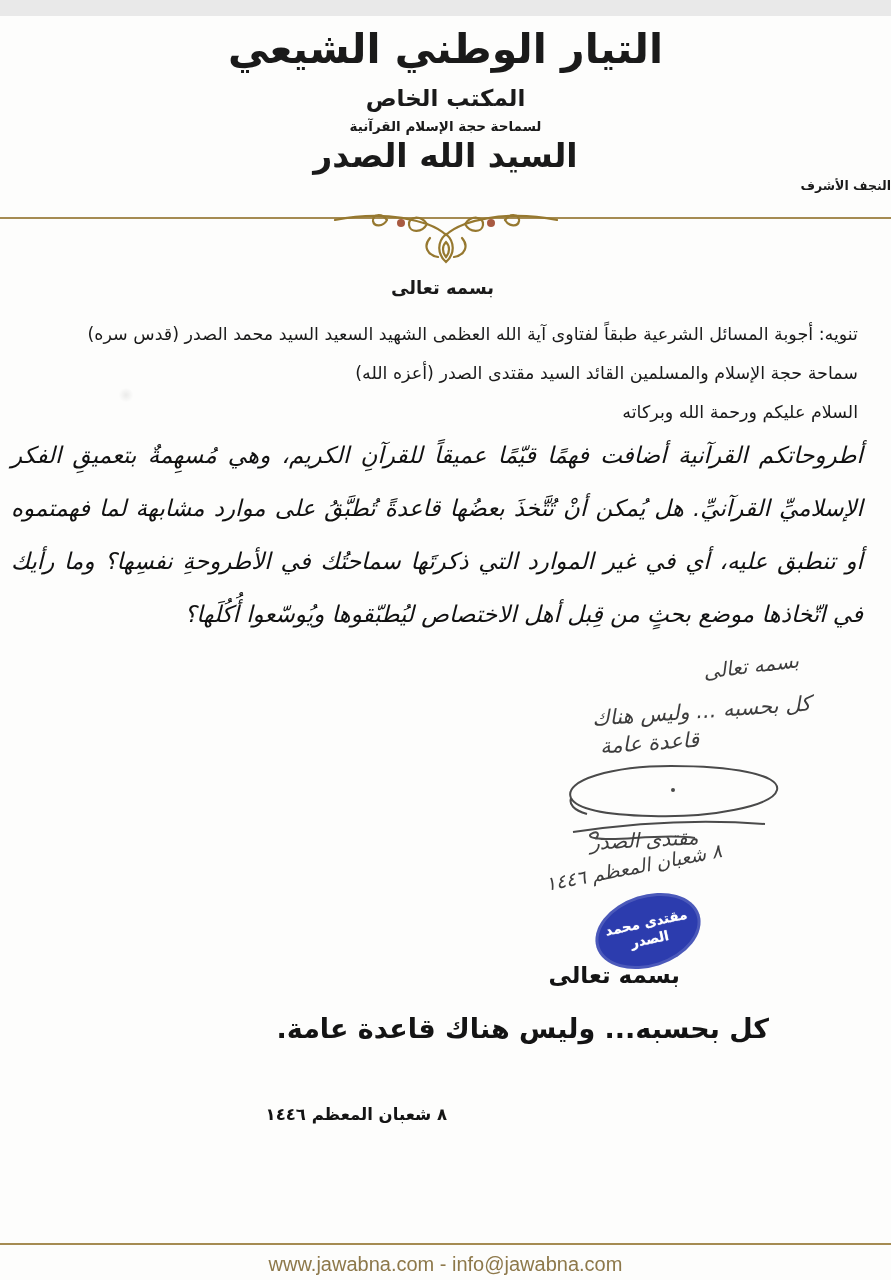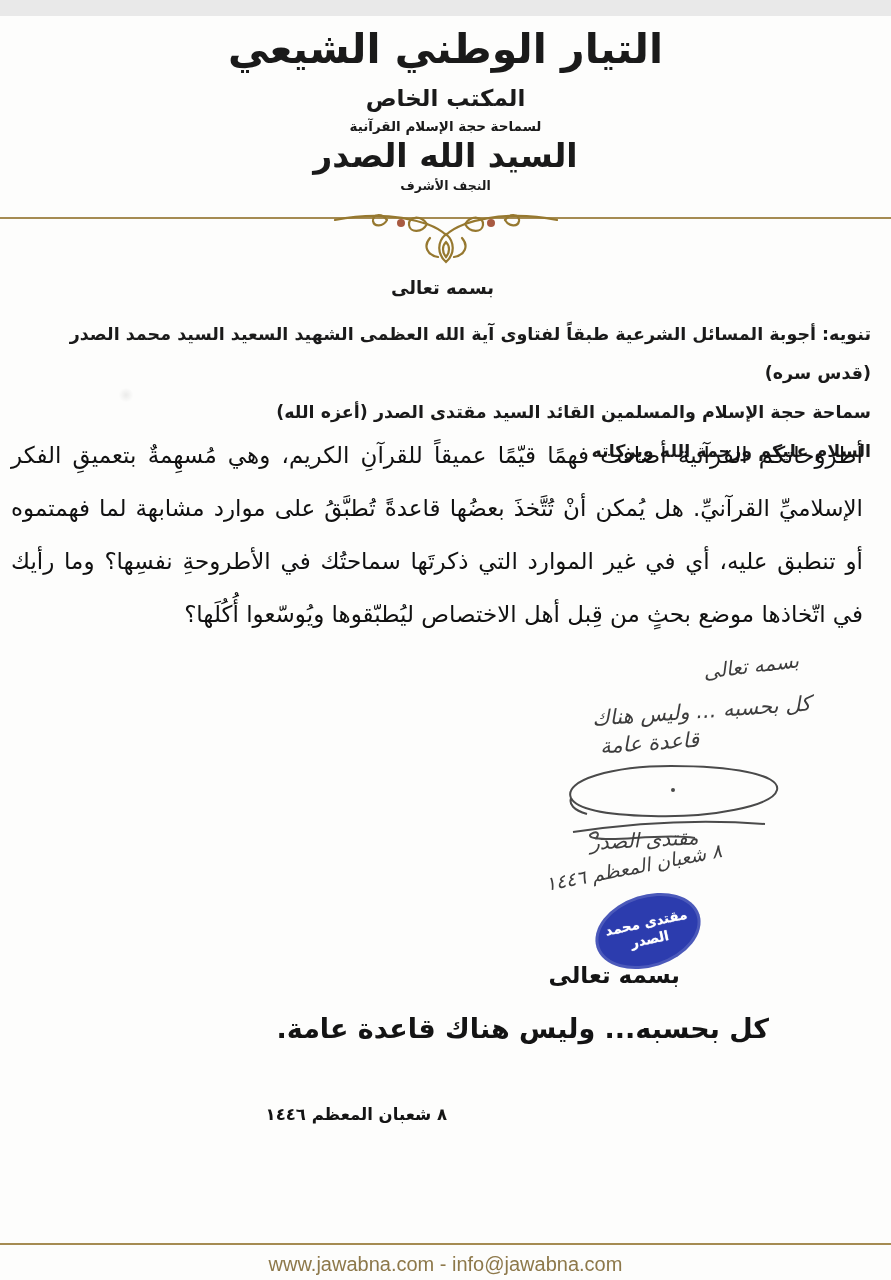--- a/index.html
+++ b/index.html
@@ -7,31 +7,31 @@
   #page{
     position:relative;width:891px;height:1280px;margin:16px auto;
     background:#fdfdfc;overflow:hidden;color:#1a1a1a;
   }
   
   #header{position:absolute;top:6px;left:0;right:0;text-align:center;direction:rtl;}
   .cal-1{font-size:41px;font-weight:bold;line-height:1.35;letter-spacing:0px;}
   .cal-2{font-size:23px;font-weight:bold;margin-top:8px;}
   .cal-3{font-size:13.5px;font-weight:bold;margin-top:7px;}
   .cal-4{font-size:33px;font-weight:bold;margin-top:2px;}
-  .cal-5{font-size:12.5px;font-weight:bold;margin-top:3px;}
+  .cal-5{font-size:12.5px;font-weight:bold;margin-top:3px;text-align:right;}
   
   #divider-line{position:absolute;top:201px;left:0;width:891px;height:2px;background:#a58b52;}
   #ornament{position:absolute;top:196px;left:50%;transform:translateX(-50%);}
   
   #basmala-top{position:absolute;top:261px;left:0;right:6px;text-align:center;
     font-size:18px;font-weight:bold;direction:rtl;}
-  #intro{position:absolute;top:299px;right:20px;left:26px;direction:rtl;text-align:right;
-    font-weight:bold;font-size:17.5px;line-height:39px;}
+  #intro{position:absolute;top:299px;right:33px;left:26px;direction:rtl;text-align:right;
+    font-weight:normal;font-size:17.5px;line-height:39px;}
   #question{position:absolute;top:413px;right:28px;left:11px;direction:rtl;
-    text-align:justify;text-align-last:right;font-size:23px;line-height:53px;color:#111;}
+    text-align:justify;text-align-last:right;font-size:23px;line-height:53px;color:#111;font-style:italic;}
   
   #smudge{position:absolute;top:372px;left:118px;width:16px;height:14px;border-radius:50%;
     background:radial-gradient(circle,rgba(0,0,0,0.07),rgba(0,0,0,0) 70%);}
   
   .hand{position:absolute;direction:rtl;font-style:italic;color:#3d3d3d;white-space:nowrap;}
   #hw-basmala{top:638px;right:92px;font-size:20px;transform:rotate(-7deg);letter-spacing:2px;}
   #hw-line1{top:683px;right:80px;font-size:21px;transform:rotate(-4deg);letter-spacing:3px;}
   #hw-line2{top:715px;right:192px;font-size:21px;transform:rotate(-4deg);letter-spacing:3px;}
   #hw-sign{position:absolute;top:738px;left:543px;}
   #hw-name{top:812px;right:192px;font-size:20px;transform:rotate(-3deg);letter-spacing:1px;}

